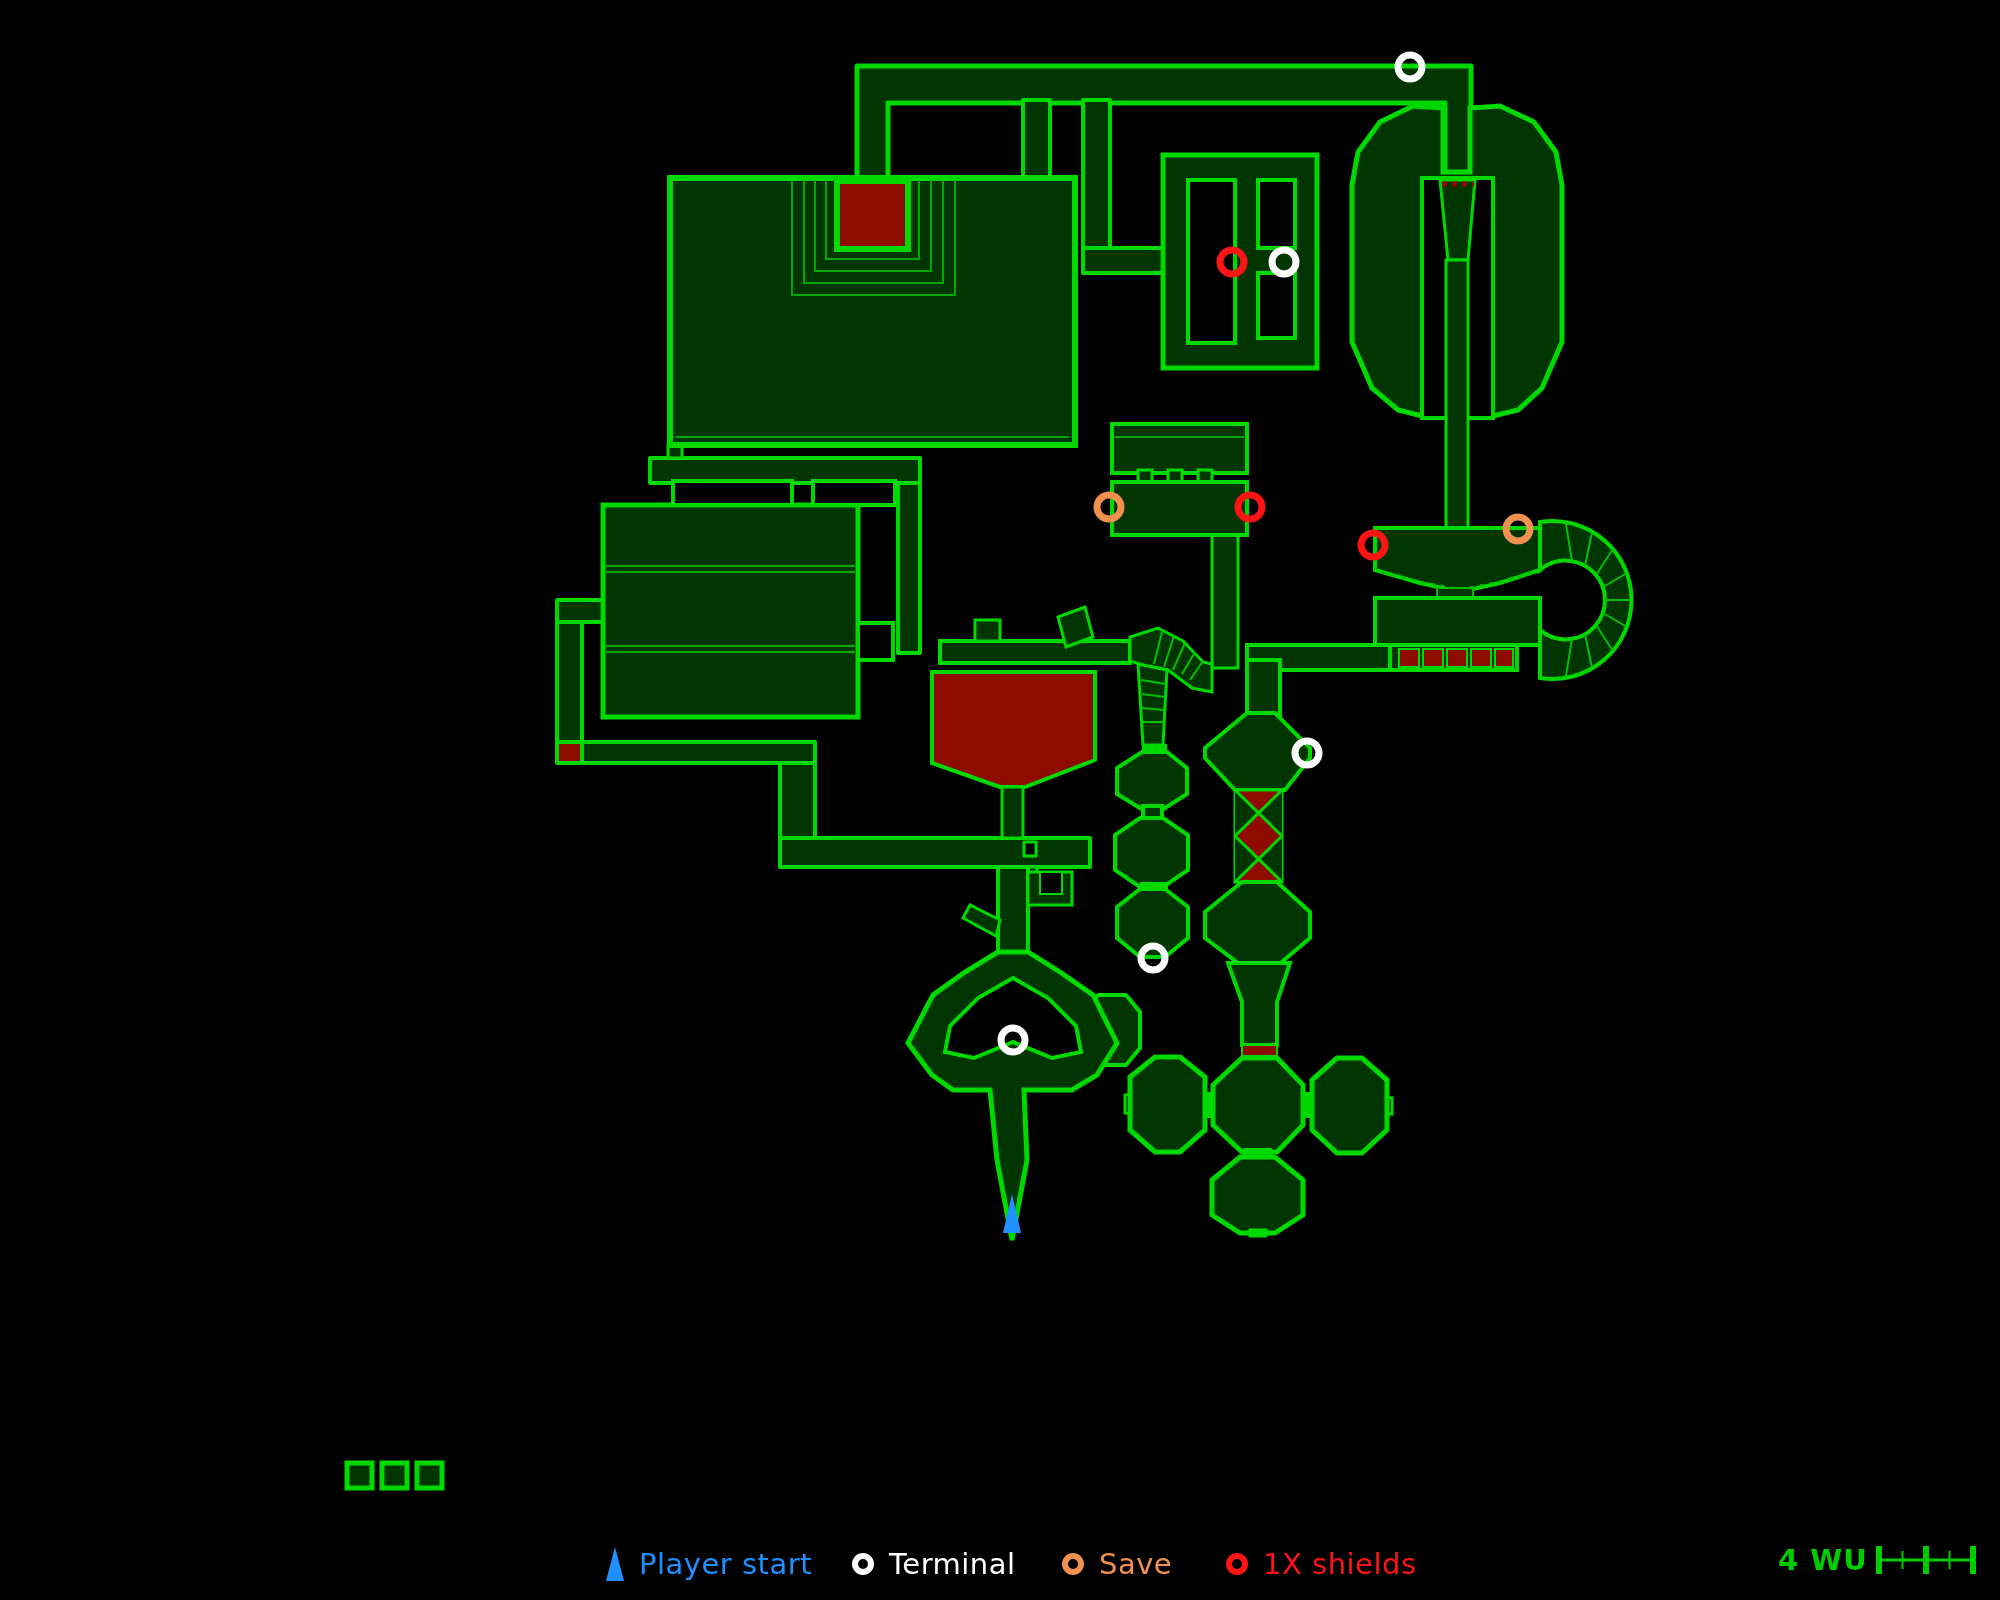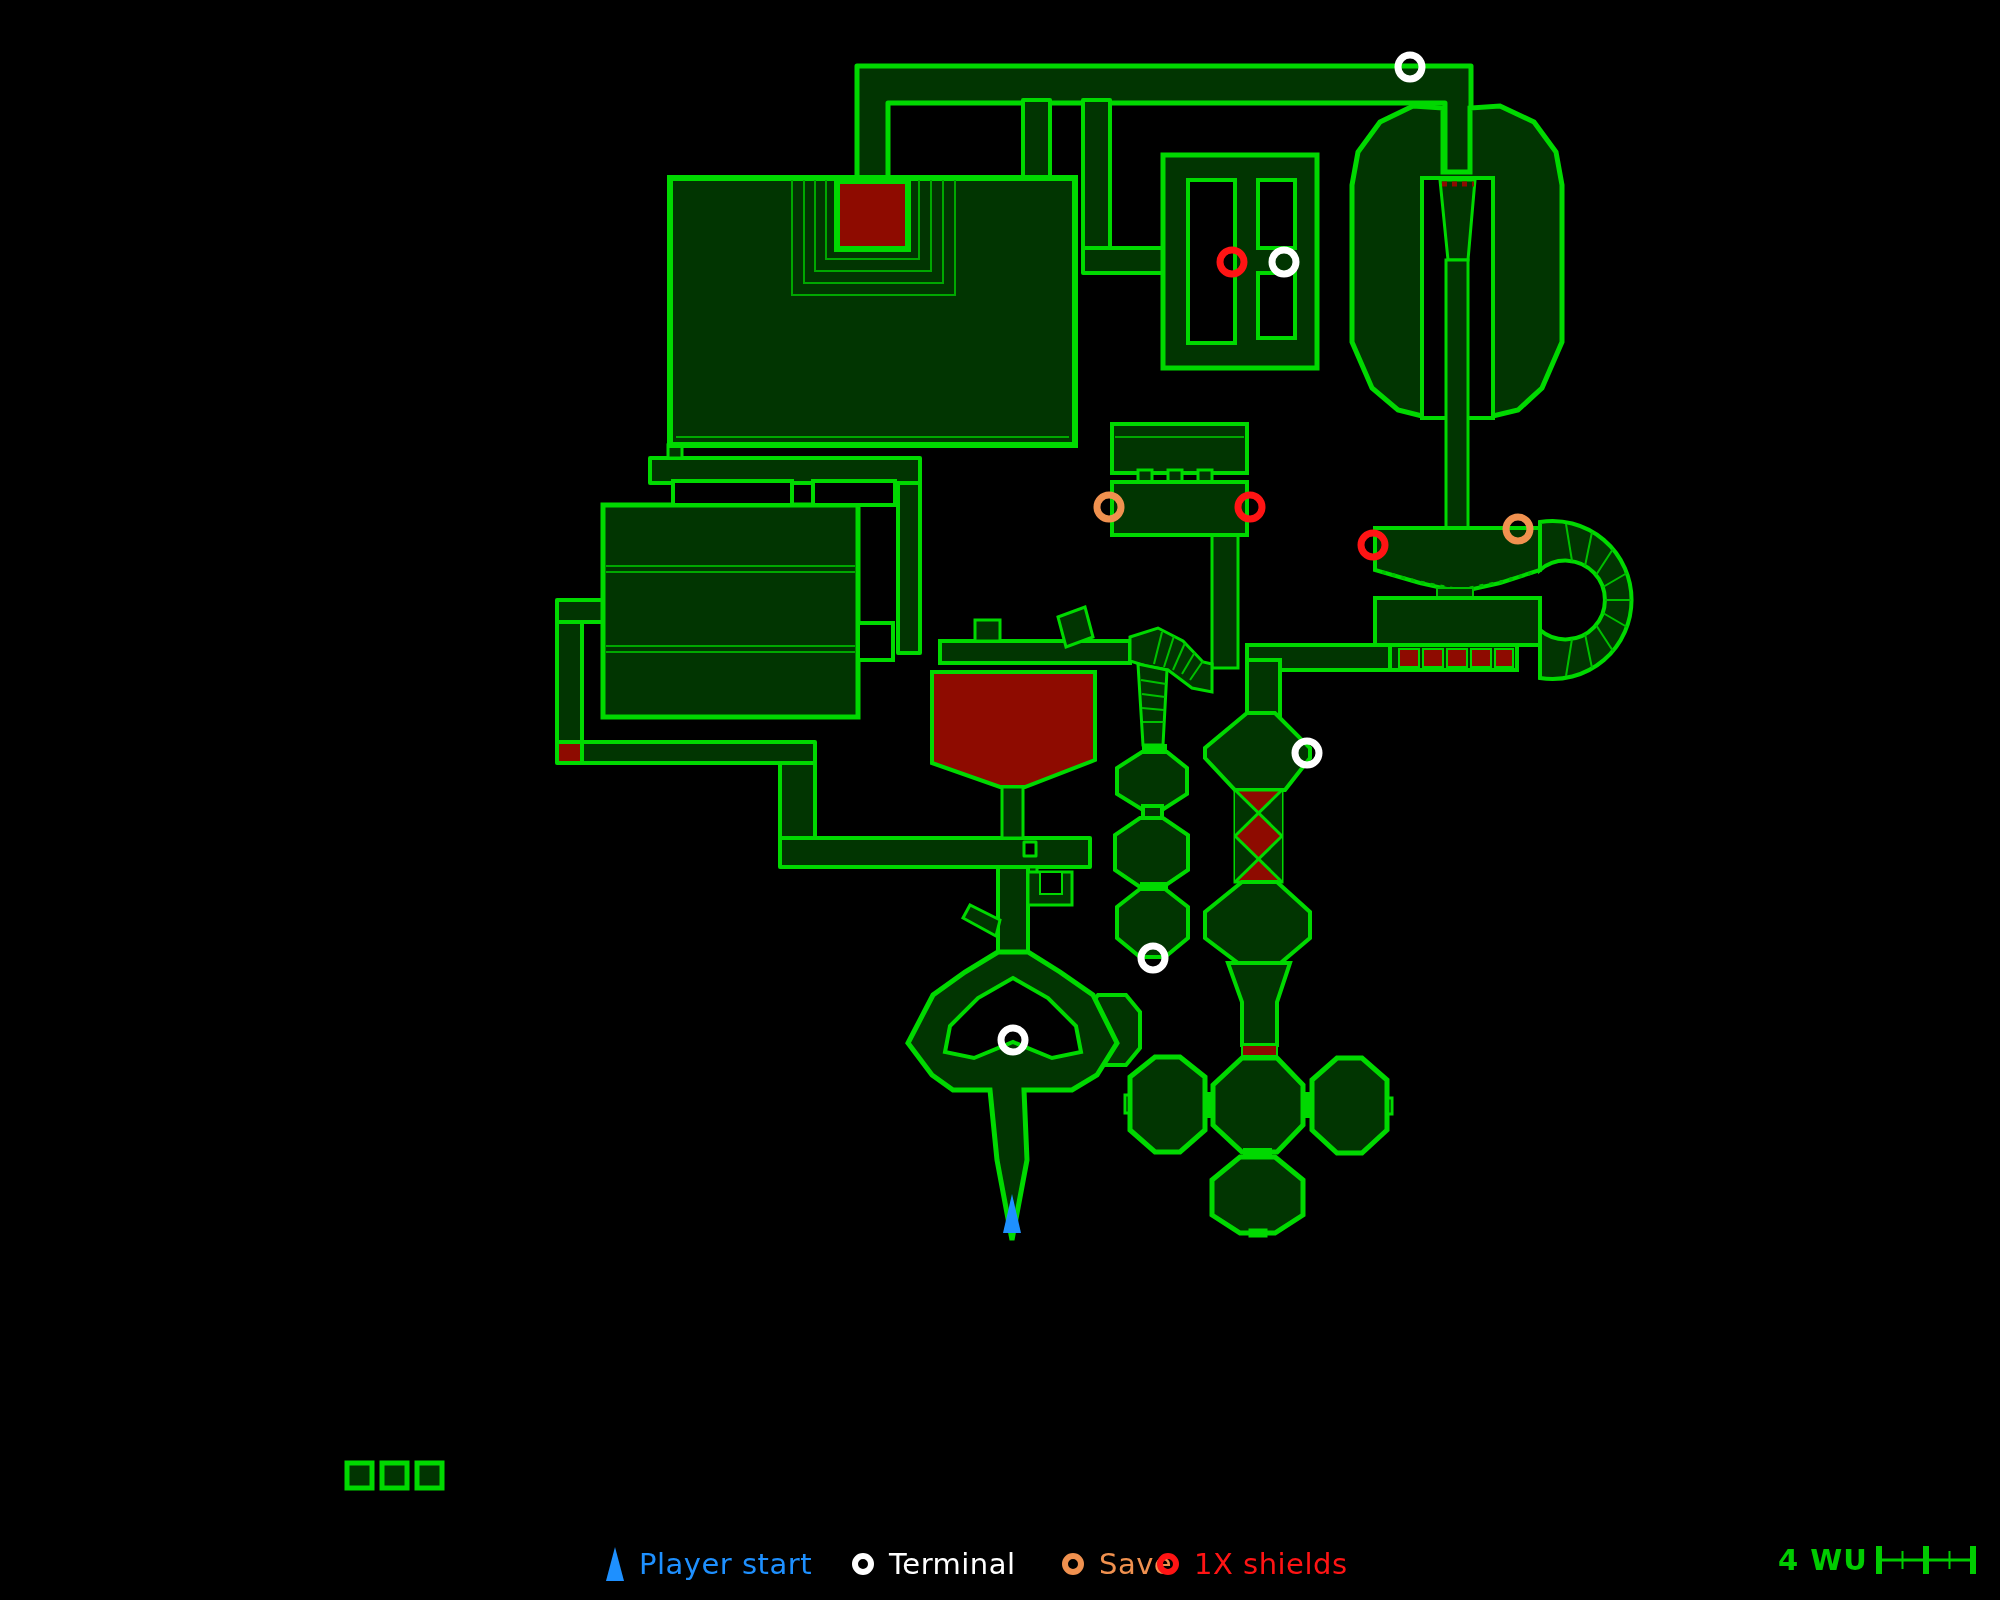--- a/index.html
+++ b/index.html
@@ -243,21 +243,21 @@
       <span class="legend-label" style="color: rgb(30, 144, 255);">Player start</span>
     </div>
     <div class="legend-item" style="left: 852px; justify-content: center;">
       <span class="glyph-ring" style="border-color: rgb(255, 255, 255);"></span>
       <span class="legend-label" style="color: rgb(255, 255, 255);">Terminal</span>
     </div>
     <div class="legend-item" style="left: 1062px;">
       <span class="glyph-ring" style="border-color: rgb(240, 145, 79);"></span>
       <span class="legend-label" style="color: rgb(240, 145, 79);">Save</span>
     </div>
-    <div class="legend-item" style="left: 1157px;">
+    <div class="legend-item" style="left: 1226px;">
       <span class="glyph-ring" style="border-color: rgb(255, 20, 20);"></span>
       <span class="legend-label" style="color: rgb(255, 20, 20);">1X shields</span>
     </div>
     <div class="scale-box">
       <span class="scale-label">4 WU</span>
       <svg width="102" height="40">
         <g stroke="#00cc00">
           <line x1="3" y1="20" x2="99" y2="20" stroke-width="3"></line>
           <line x1="4" y1="6" x2="4" y2="34" stroke-width="6"></line>
           <line x1="51" y1="6" x2="51" y2="34" stroke-width="6"></line>

